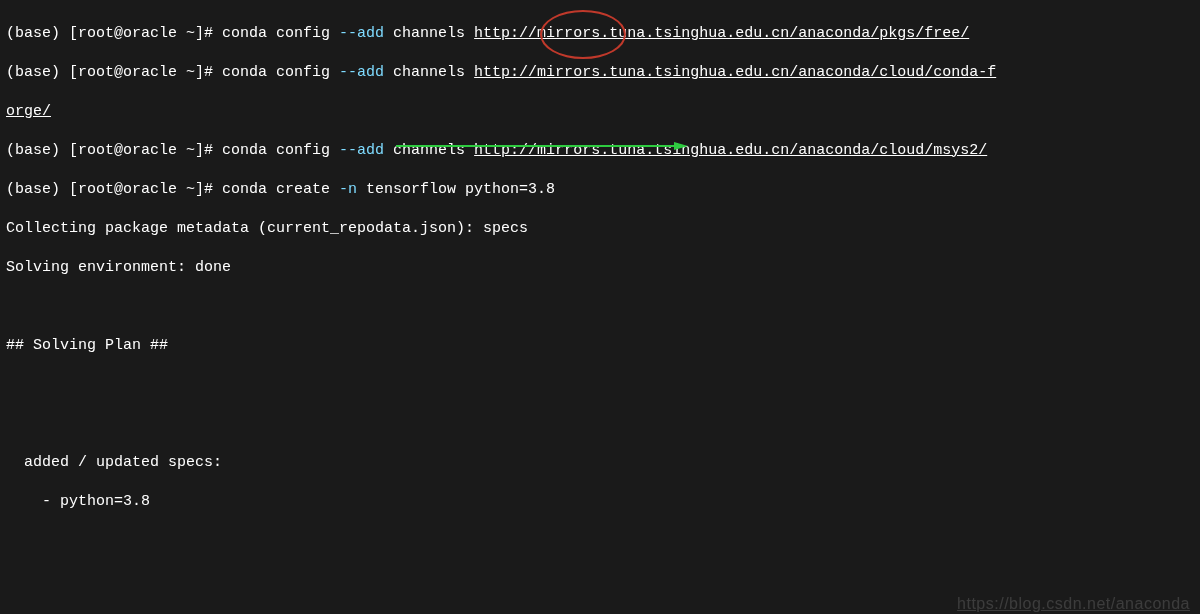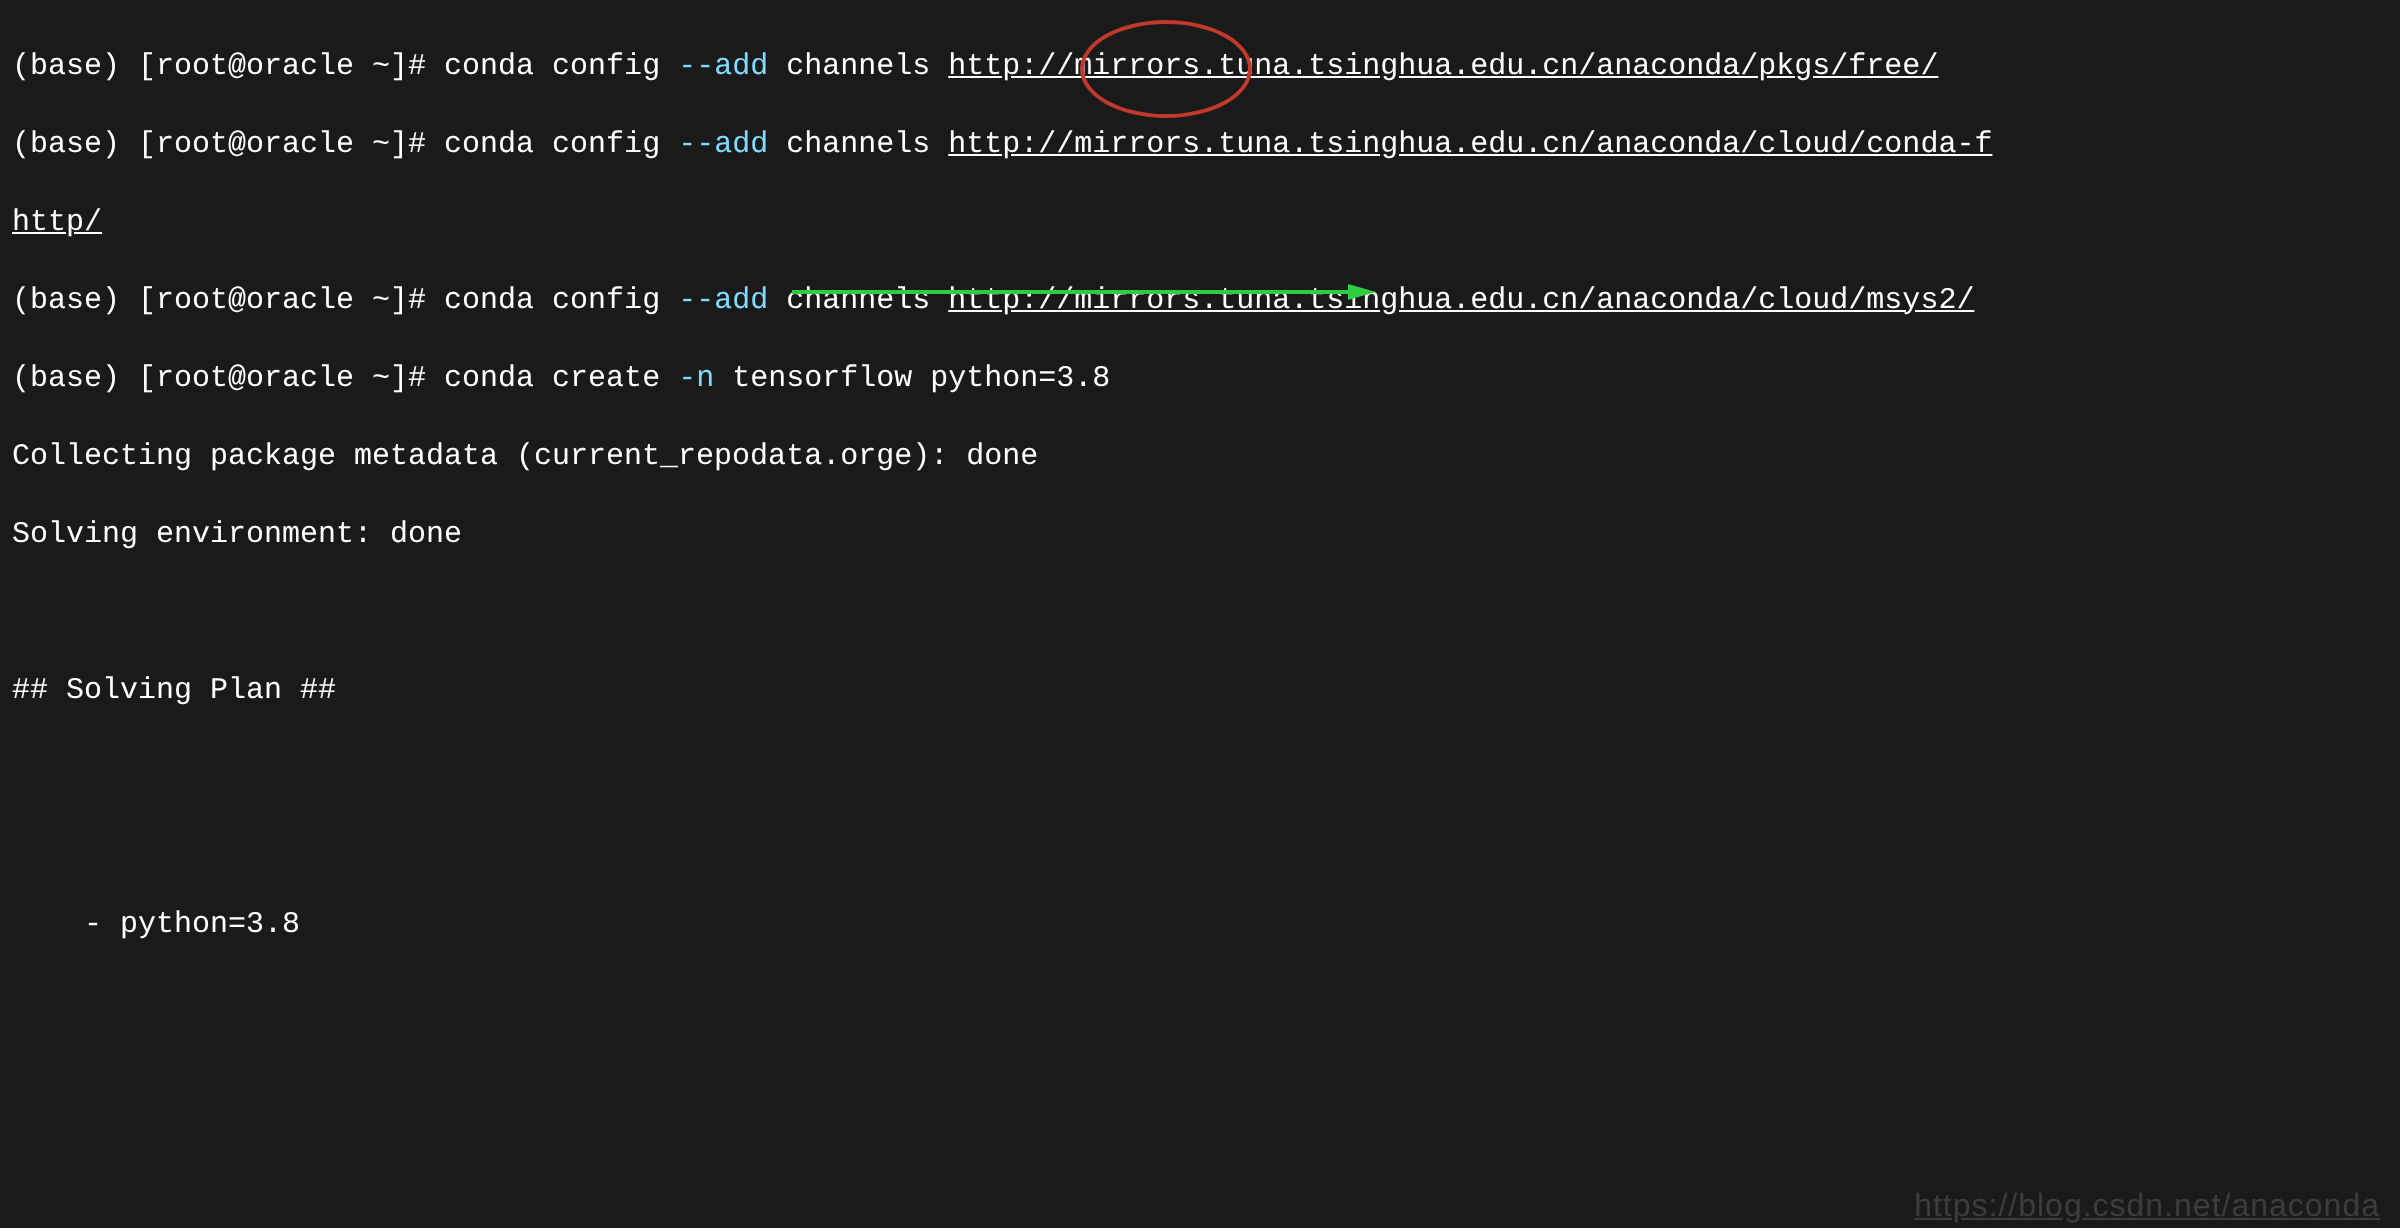--- a/index.html
+++ b/index.html
@@ -62,29 +62,30 @@
     font-family: sans-serif;
     text-decoration: underline;
   }
 </style>
 </head>
 <body>
 
 <div class="terminal">
 <span class="line"><span>(base) [root@oracle ~]# </span><span>conda config </span><span class="cyan">--add</span><span> channels </span><span class="link">http://mirrors.tuna.tsinghua.edu.cn/anaconda/pkgs/free/</span></span>
 <span class="line"><span>(base) [root@oracle ~]# </span><span>conda config </span><span class="cyan">--add</span><span> channels </span><span class="link">http://mirrors.tuna.tsinghua.edu.cn/anaconda/cloud/conda-f</span></span>
-<span class="line"><span class="link">http/</span></span>
+<span class="line"><span class="link">orge/</span></span>
 <span class="line"><span>(base) [root@oracle ~]# </span><span>conda config </span><span class="cyan">--add</span><span> channels </span><span class="link">http://mirrors.tuna.tsinghua.edu.cn/anaconda/cloud/msys2/</span></span>
 <span class="line"><span>(base) [root@oracle ~]# </span><span>conda create </span><span class="cyan">-n</span><span> tensorflow python=3.8</span></span>
-<span class="line">Collecting package metadata (current_repodata.orge): done</span>
+<span class="line">Collecting package metadata (current_repodata.json): specs</span>
 <span class="line">Solving environment: done</span>
 <span class="line"> </span>
 <span class="line">## Solving Plan ##</span>
 <span class="line"> </span>
 <span class="line"> </span>
+<span class="line">  added / updated specs:</span>
 <span class="line">    - python=3.8</span>
 <span class="line"> </span>
 <span class="line"> </span>
 
 
 
 
 
 
 

